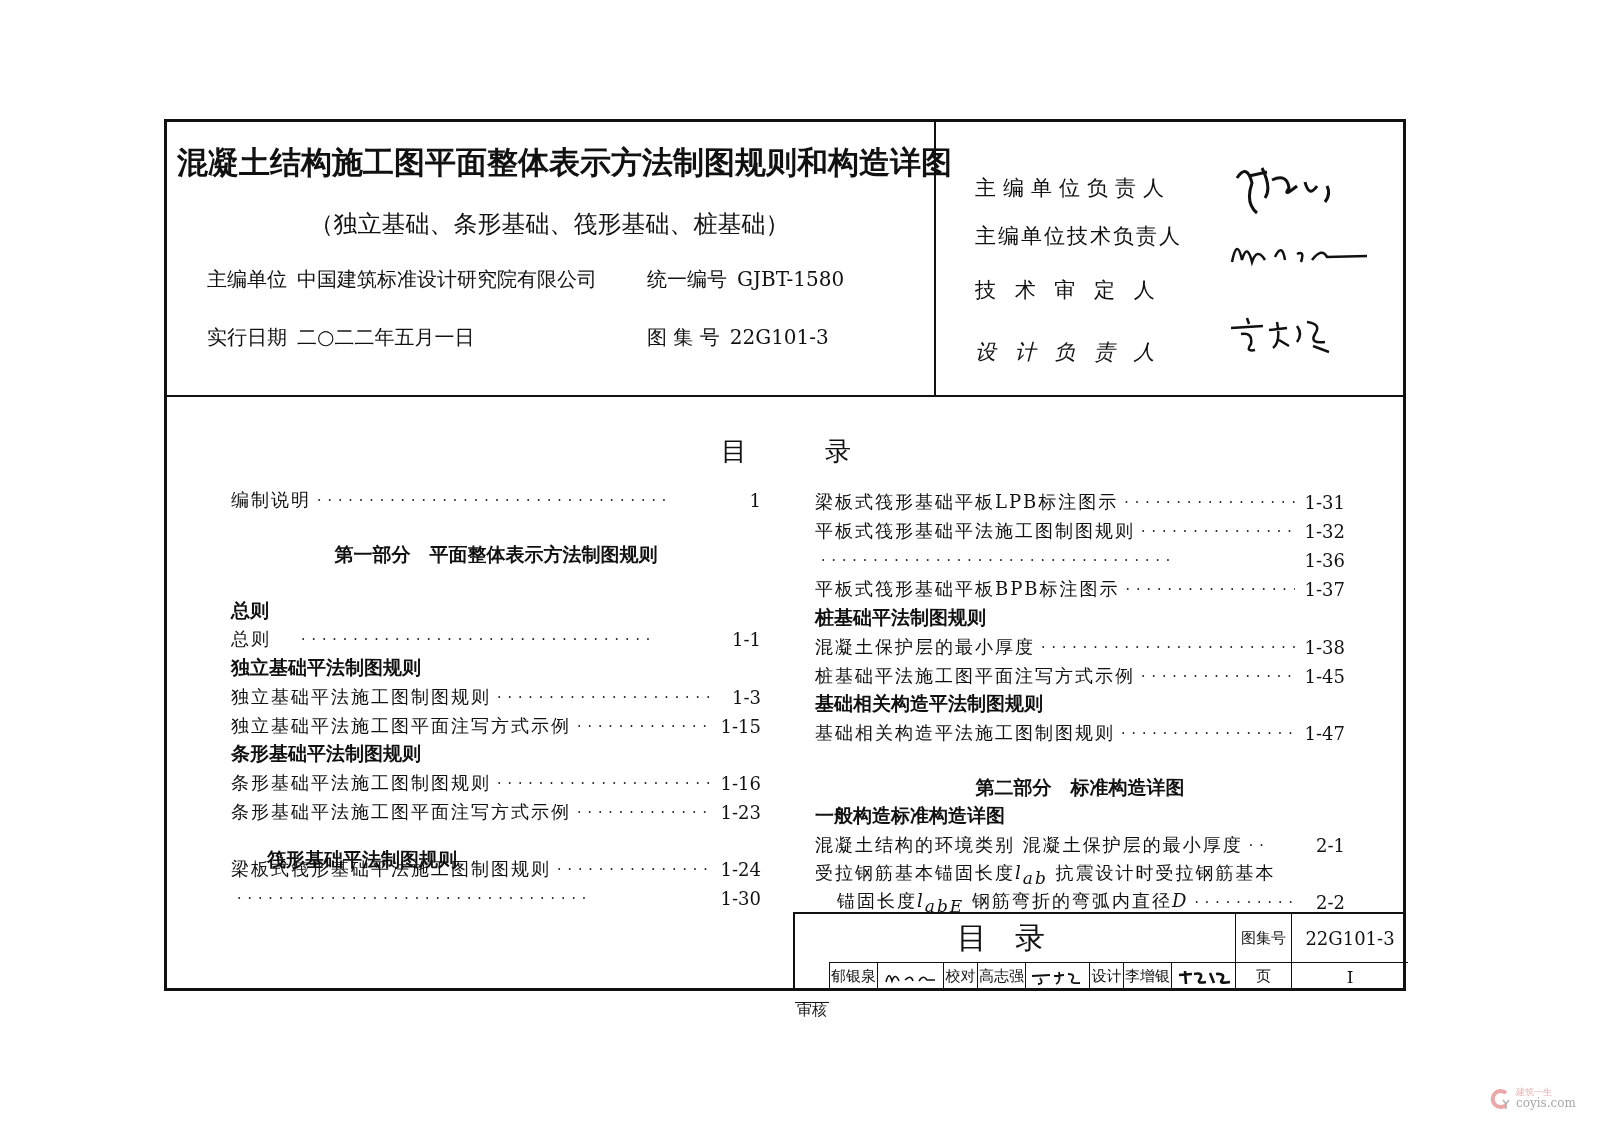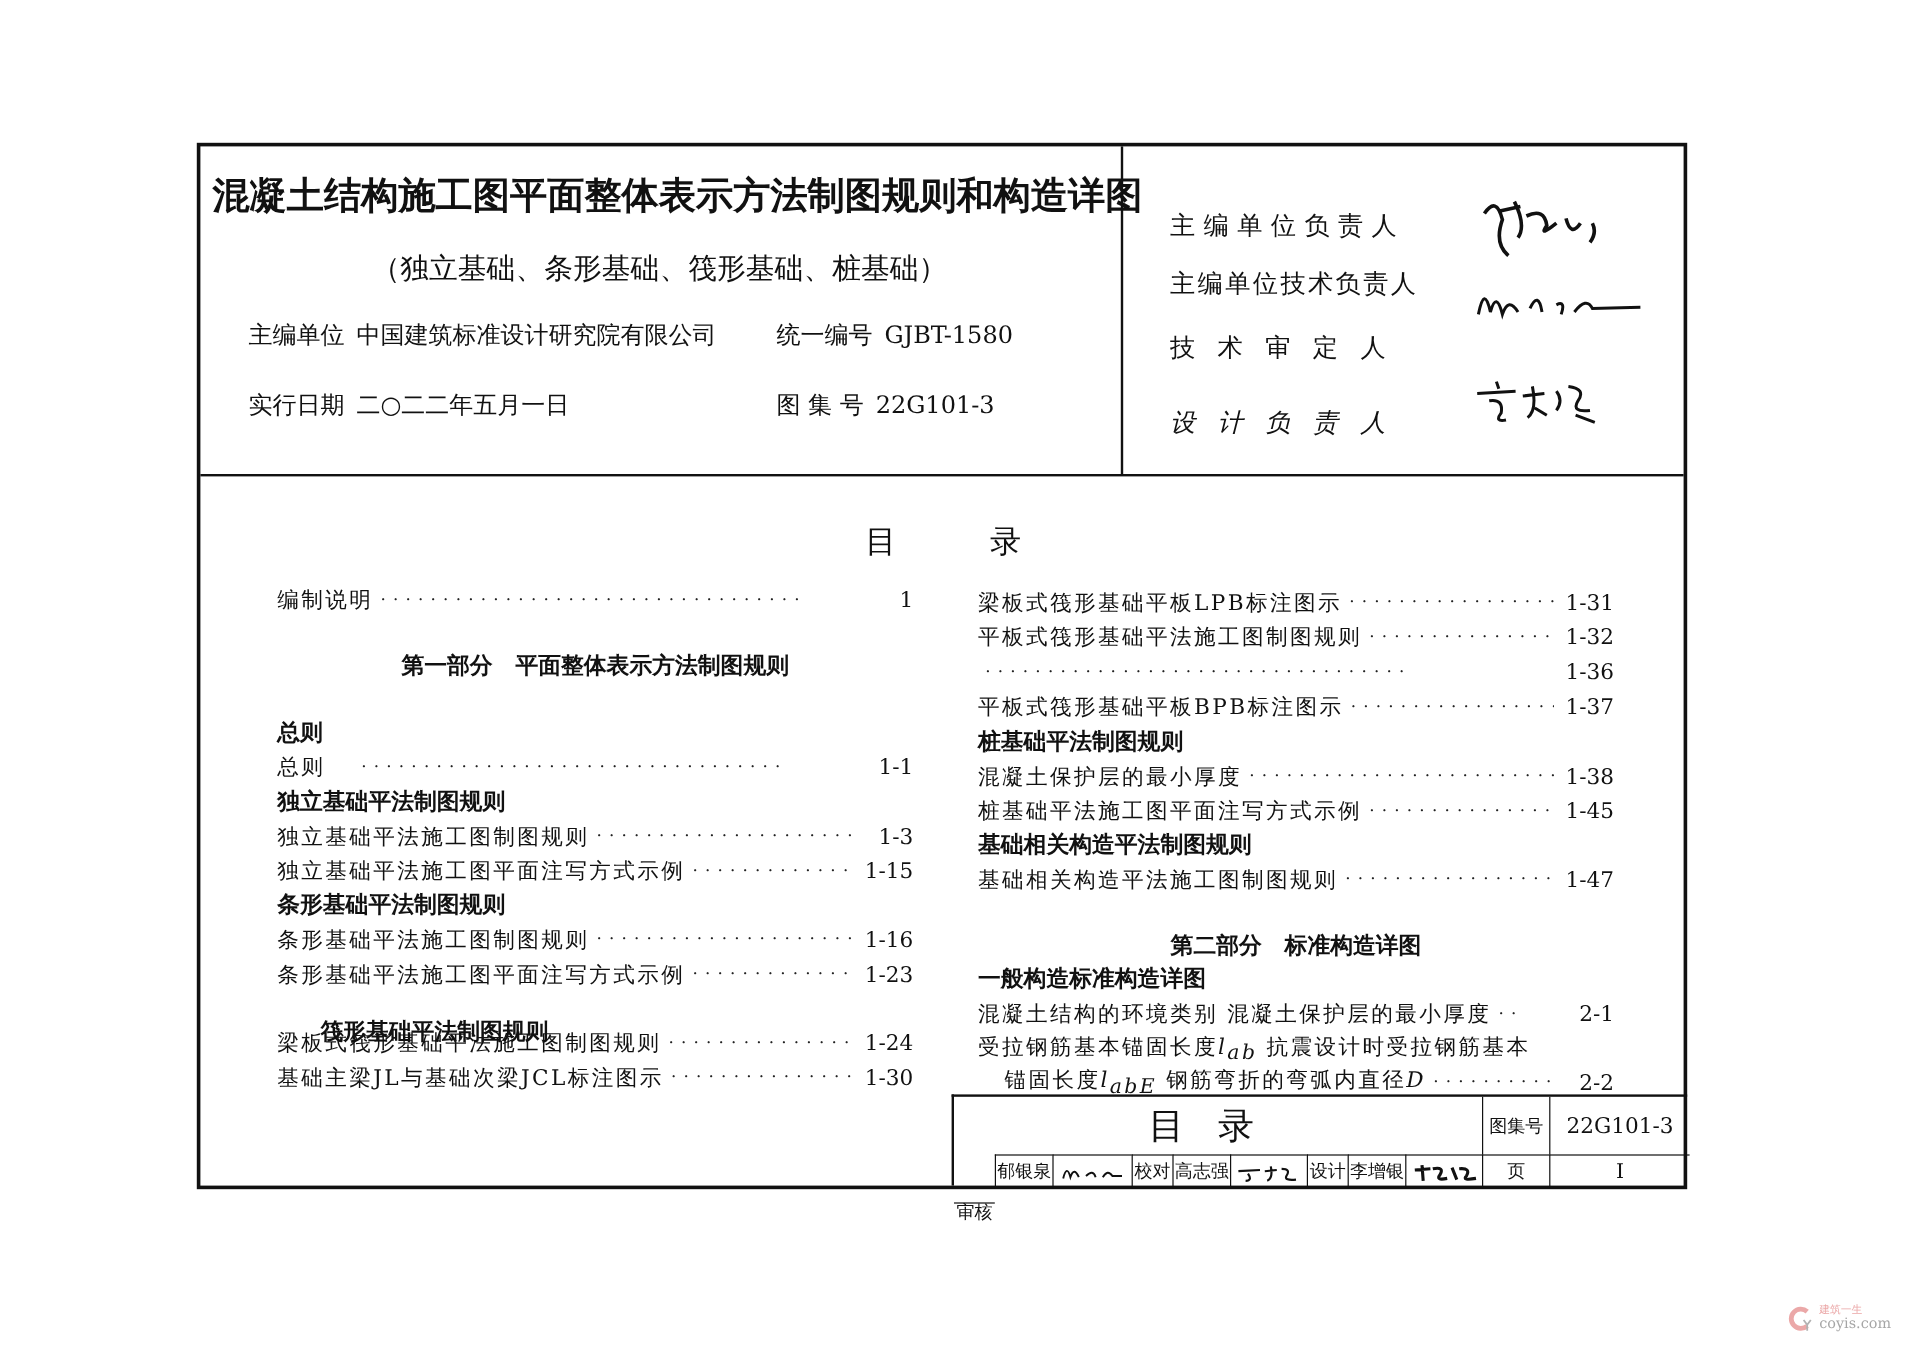--- a/index.html
+++ b/index.html
@@ -135,21 +135,20 @@
         <span class="dots">··································</span>
         <span class="pg">1-23</span>
     </div>
     <div class="row head" style="top:724px;margin-left:36px;">筏形基础平法制图规则</div>
     <div class="row" style="top:733px;">
       <span class="lbl">梁板式筏形基础平法施工图制图规则</span>
         <span class="dots">··································</span>
         <span class="pg">1-24</span>
     </div>
     <div class="row" style="top:762px;">
-      <span class="lbl">基础主梁JL与基础次梁JCL标注图示</span>
         <span class="dots">··································</span>
         <span class="pg">1-30</span>
     </div>
   </div>
 
   <div class="col" style="left:648px; top:0;">
     <div class="row" style="top:366px;">
       <span class="lbl">梁板式筏形基础平板LPB标注图示</span>
         <span class="dots">··································</span>
         <span class="pg">1-31</span>

